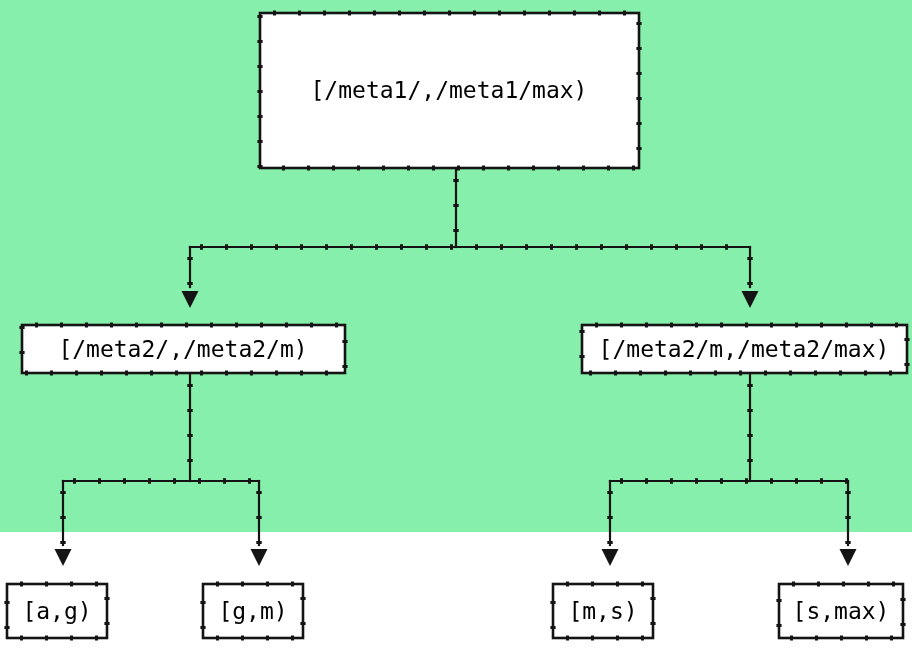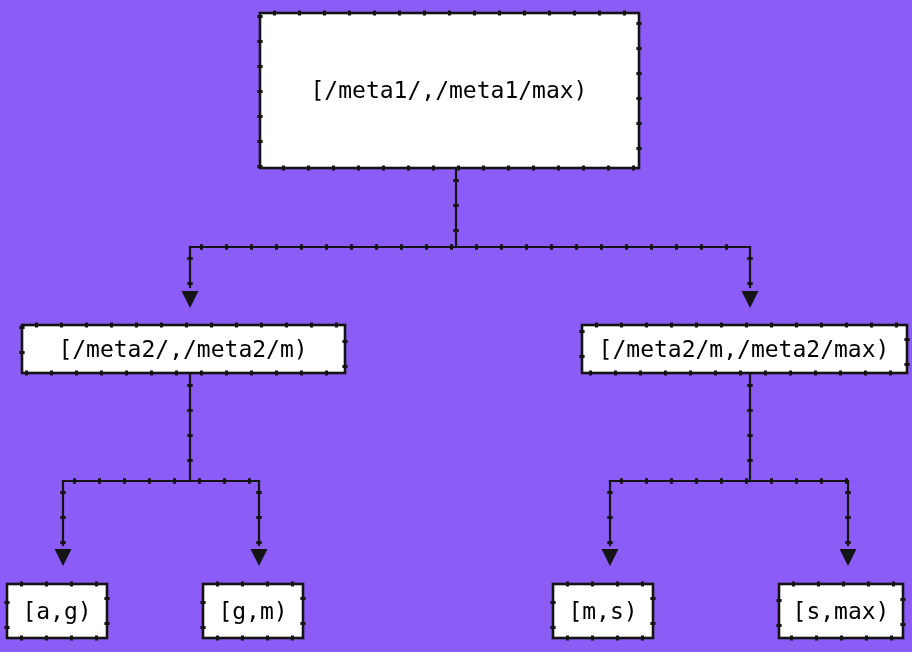--- a/index.html
+++ b/index.html
@@ -6,22 +6,22 @@
     margin: 0;
     padding: 0;
     background: #ffffff;
     width: 912px;
     height: 652px;
     overflow: hidden;
   }
   #stage {
     position: relative;
     width: 912px;
-    height: 652px;
-    background: #8b5cf6;
+    height: 532px;
+    background: #86efac;
   }
   svg { display: block; }
   .edge-line {
     stroke: #141414;
     stroke-width: 2.2;
     fill: none;
     stroke-linecap: square;
   }
   .edge-tick {
     stroke: #141414;

